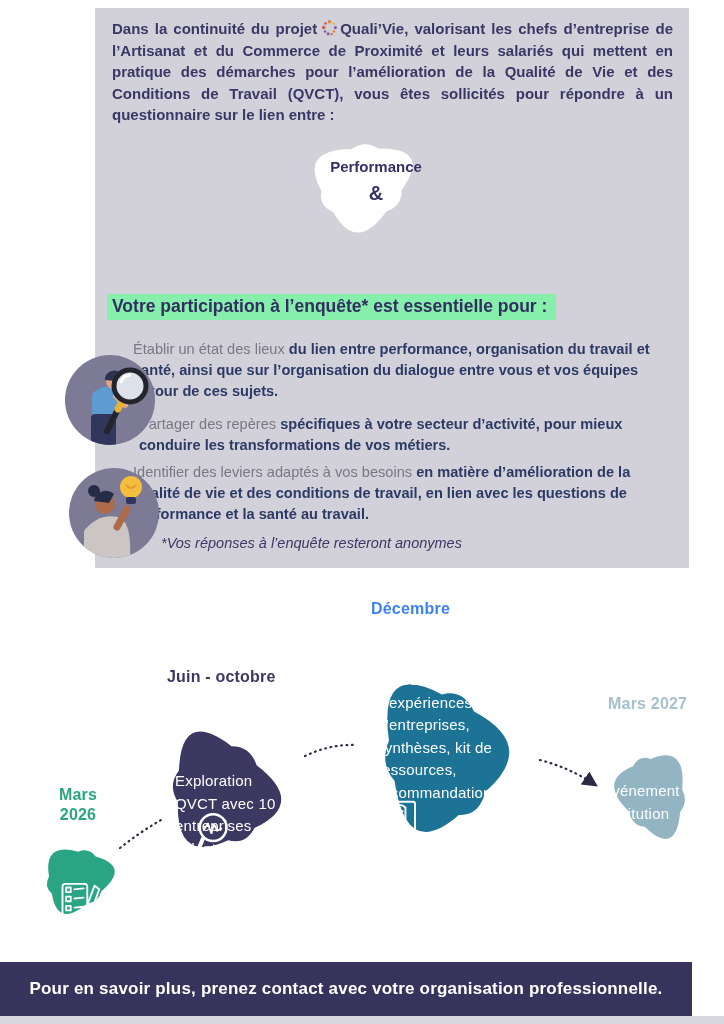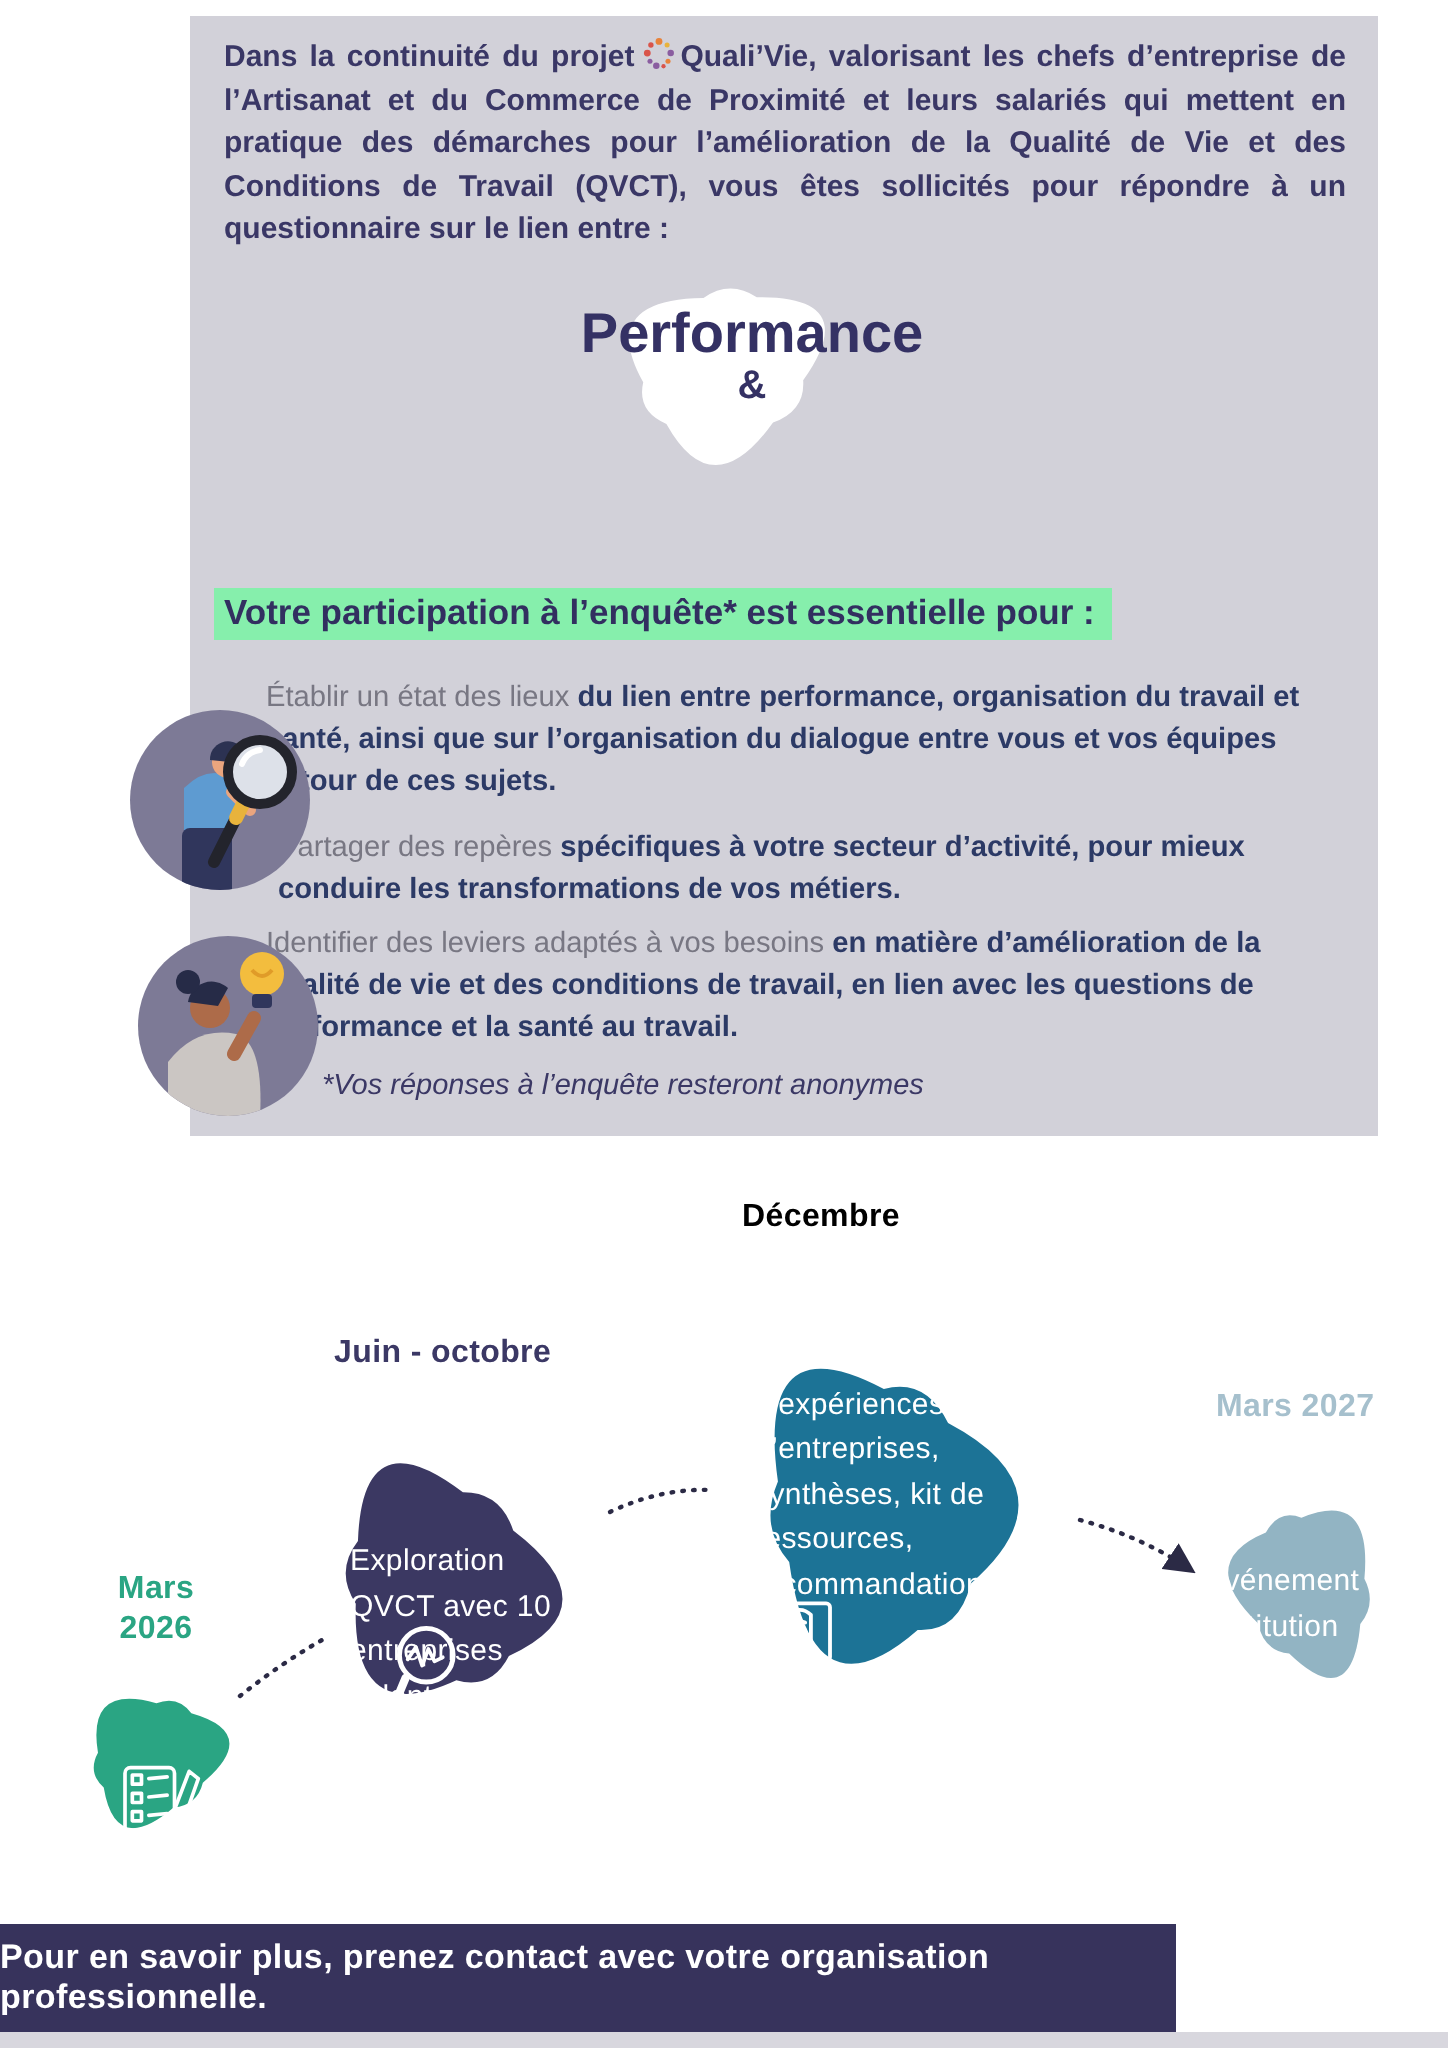--- a/index.html
+++ b/index.html
@@ -17,21 +17,21 @@
   .intro {
     position:absolute; left:17px; top:10px; width:561px;
     font-size:15px; line-height:21.5px; font-weight:bold; color:#3a3766;
     text-align:justify;
   }
   .qv-logo { display:inline-block; width:19px; height:18px; vertical-align:-3px; margin:0 1px 0 3px; }
   .main-title {
     position:absolute; left:0px; top:146px; width:562px; text-align:center;
     color:#343164; font-weight:bold;
   }
-  .main-title .t1, .main-title .t3 { font-size:28px; line-height:26px; }
+  .main-title .t1, .main-title .t3 { font-size:15px; line-height:26px; }
   .main-title .t2 { font-size:20px; line-height:26px; }
   .hl-heading {
     display:inline-block; font-size:17.5px; font-weight:bold; color:#322f60;
     background:#86efac; padding:2px 9px 3px 5px;
   }
   .heading-wrap { position:absolute; left:12px; top:286px; }
   .bullet { position:absolute; font-size:14.6px; line-height:21px; }
   .bullet .lead { color:#787783; font-weight:normal; }
   .bullet .rest { color:#2c3a66; font-weight:bold; }
   .b1 { left:38px; top:331px; width:548px; }
@@ -42,36 +42,36 @@
     color:#3b3865;
   }
   
   .person1 { position:absolute; left:64px; top:354px; width:92px; height:92px; }
   .person2 { position:absolute; left:68px; top:467px; width:92px; height:92px; }
   
   .cal-heading-wrap { position:absolute; left:108px; top:592px; }
   .timeline-svg { position:absolute; left:0; top:560px; width:724px; height:440px; }
   .tl-label { position:absolute; font-size:16px; font-weight:bold; letter-spacing:0.2px; }
   .lbl-juin { left:167px; top:668px; color:#3b3865; }
-  .lbl-dec  { left:371px; top:600px; color:#000000; }
+  .lbl-dec  { left:371px; top:600px; color:#3b82f6; }
   .lbl-m27  { left:608px; top:695px; color:#a6c0cd; }
   .lbl-m26  { left:46px;  top:785px; width:64px; text-align:center; color:#2aa583; line-height:20px; }
   .blob-text { position:absolute; color:#ffffff; font-size:15px; line-height:22.5px; font-weight:normal; letter-spacing:0.2px; }
   .txt-purple { left:175px; top:770px; width:112px; }
   .txt-teal   { left:377px; top:669px; width:142px; }
   .txt-blue   { left:602px; top:780px; width:114px; }
   .txt-green  { left:44px;  top:818px; width:68px; text-align:center; font-size:15.5px; }
   .tl-icon { position:absolute; }
   .ic-checklist { left:57px;  top:880px; width:44px; height:48px; }
   .ic-magnifier { left:185px; top:808px; width:48px; height:64px; }
   .ic-screen    { left:370px; top:796px; width:48px; height:42px; }
   .ic-megaphone { left:602px; top:822px; width:48px; height:44px; }
   
   .footer {
-    position:absolute; left:0; top:962px; width:588px; height:54px;
+    position:absolute; left:0; top:962px; width:692px; height:54px;
     background:#37335c; display:flex; align-items:center; justify-content:center;
   }
   .footer-text { color:#ffffff; font-weight:bold; font-size:17px; letter-spacing:0.2px; }
   .bottom-strip { position:absolute; left:0; top:1016px; width:724px; height:8px; background:#d8d7de; }
 </style>
 </head>
 <body>
 
 <div class="page">
 

